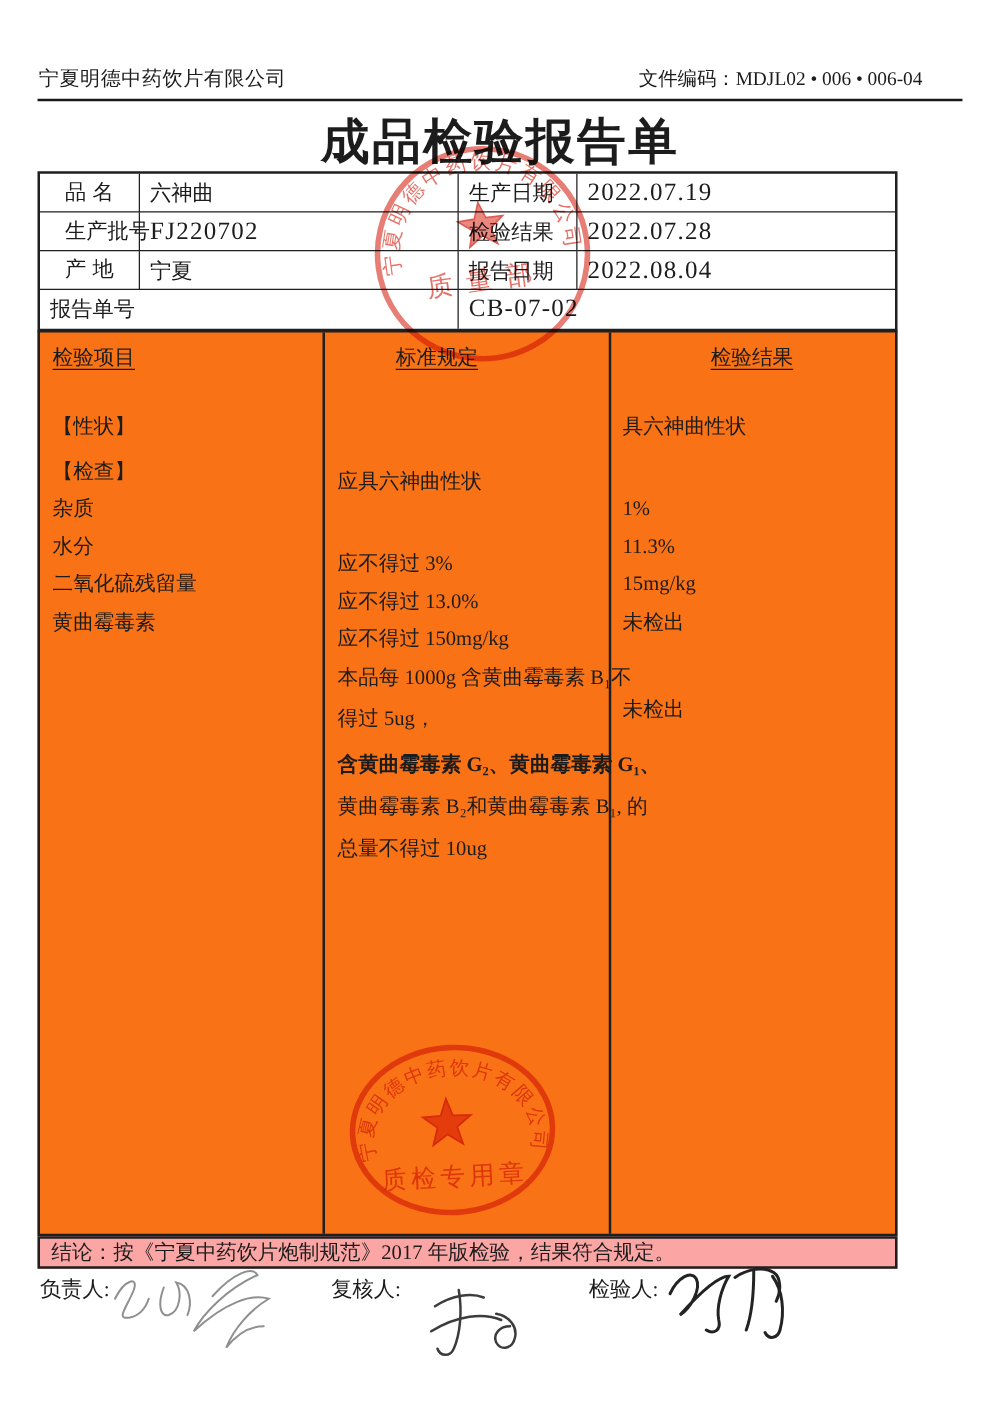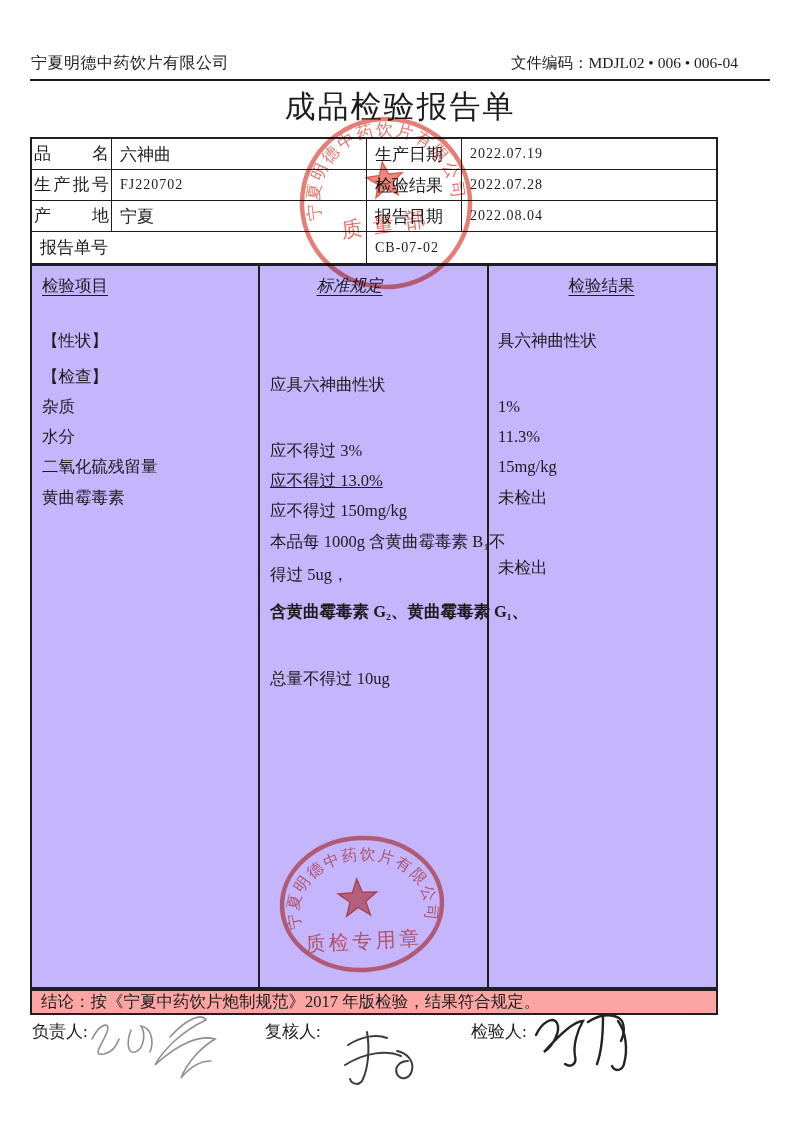--- a/index.html
+++ b/index.html
@@ -24,21 +24,21 @@
   .hdr-right {
     position: absolute; right: 62px; top: 53px;
     font-size: 15.5px;
   }
   .hdr-rule {
     position: absolute; left: 30px; top: 79px; width: 740px; height: 2px;
     background: #1a1a1a;
   }
   .doc-title {
     position: absolute; left: 0; top: 86px; width: 100%;
-    text-align: center; font-size: 31px; font-weight: 400;
+    text-align: center; font-size: 39px; font-weight: 700;
     letter-spacing: 2px;
   }
 
   
   .ftable {
     position: absolute; left: 30px; top: 137px;
     display: grid;
     grid-template-columns: 80px 255px 95px 254px;
     grid-auto-rows: 31px;
     border: 2px solid #1f1f1f;
@@ -47,42 +47,42 @@
   .fcell {
     border-right: 1px solid #1f1f1f;
     border-bottom: 1px solid #1f1f1f;
     display: flex; align-items: center;
     font-size: 17px;
     padding: 3px 8px;
     white-space: nowrap; overflow: visible;
   }
   .fcell.last-col { border-right: none; }
   .fcell.last-row { border-bottom: none; }
-  .fcell.jlabel { display: block; line-height: 29px; text-align: justify; text-align-last: justify; padding: 0 2px; }
-  .fcell.num { letter-spacing: 1px; font-size: 14px; }
+  .fcell.jlabel { display: block; line-height: 29px; text-align: justify; text-align-last: justify; padding: 0 20px; }
+  .fcell.num { letter-spacing: 1px; font-size: 20px; }
   .span2a { grid-column: 1 / 3; }
   .span2b { grid-column: 3 / 5; }
 
   
   .itable {
     position: absolute; left: 30px; top: 264px;
     width: 688px; height: 725px;
     border: 2px solid #1f1f1f;
-    background: #c4b5fd;
+    background: #f97316;
   }
   .vline { position: absolute; top: 0; bottom: 0; width: 1.5px; background: #1f1f1f; }
   .vline.v1 { left: 226px; }
   .vline.v2 { left: 455px; }
   .iline { position: absolute; font-size: 16.5px; line-height: 22px; white-space: nowrap; }
   .ihead { text-decoration: underline; text-underline-offset: 4px; }
   .c1 { left: 10px; }
   .c2 { left: 238px; margin-top: 44px; }
   .c3 { left: 466px; }
   .center-h { text-align: center; white-space: nowrap; }
-  .h-std { left: 226px; width: 183px; font-style: italic; }
+  .h-std { left: 226px; width: 183px; }
   .h-res { left: 455px; width: 229px; }
 
   
   .conclusion {
     position: absolute; left: 30px; top: 989px;
     width: 688px; height: 26px;
     border: 2px solid #1f1f1f;
     display: flex; align-items: center;
     padding: 0 9px;
     font-size: 16.5px;
@@ -147,25 +147,26 @@
 
     <div class="iline c1" style="top:64px;">【性状】</div>
     <div class="iline c1" style="top:100px;">【检查】</div>
     <div class="iline c1" style="top:130px;">杂质</div>
     <div class="iline c1" style="top:160px;">水分</div>
     <div class="iline c1" style="top:190px;">二氧化硫残留量</div>
     <div class="iline c1" style="top:221px;">黄曲霉毒素</div>
 
     <div class="iline c2" style="top:64px;">应具六神曲性状</div>
     <div class="iline c2" style="top:130px;">应不得过 3%</div>
-    <div class="iline c2" style="top:160px;text-decoration:underline;">应不得过 13.0%</div>
+    <div class="iline c2" style="top:160px;">应不得过 13.0%</div>
     <div class="iline c2" style="top:190px;">应不得过 150mg/kg</div>
     <div class="iline c2" style="top:221px;">本品每 1000g 含黄曲霉毒素 B₁不</div>
     <div class="iline c2" style="top:254px;">得过 5ug，</div>
     <div class="iline c2" style="top:291px;font-weight:bold;">含黄曲霉毒素 G₂、黄曲霉毒素 G₁、</div>
+    <div class="iline c2" style="top:324px;">黄曲霉毒素 B₂和黄曲霉毒素 B₁, 的</div>
     <div class="iline c2" style="top:358px;">总量不得过 10ug</div>
 
     <div class="iline c3" style="top:64px;">具六神曲性状</div>
     <div class="iline c3" style="top:130px;">1%</div>
     <div class="iline c3" style="top:160px;">11.3%</div>
     <div class="iline c3" style="top:190px;">15mg/kg</div>
     <div class="iline c3" style="top:221px;">未检出</div>
     <div class="iline c3" style="top:291px;">未检出</div>
   </div>
 

